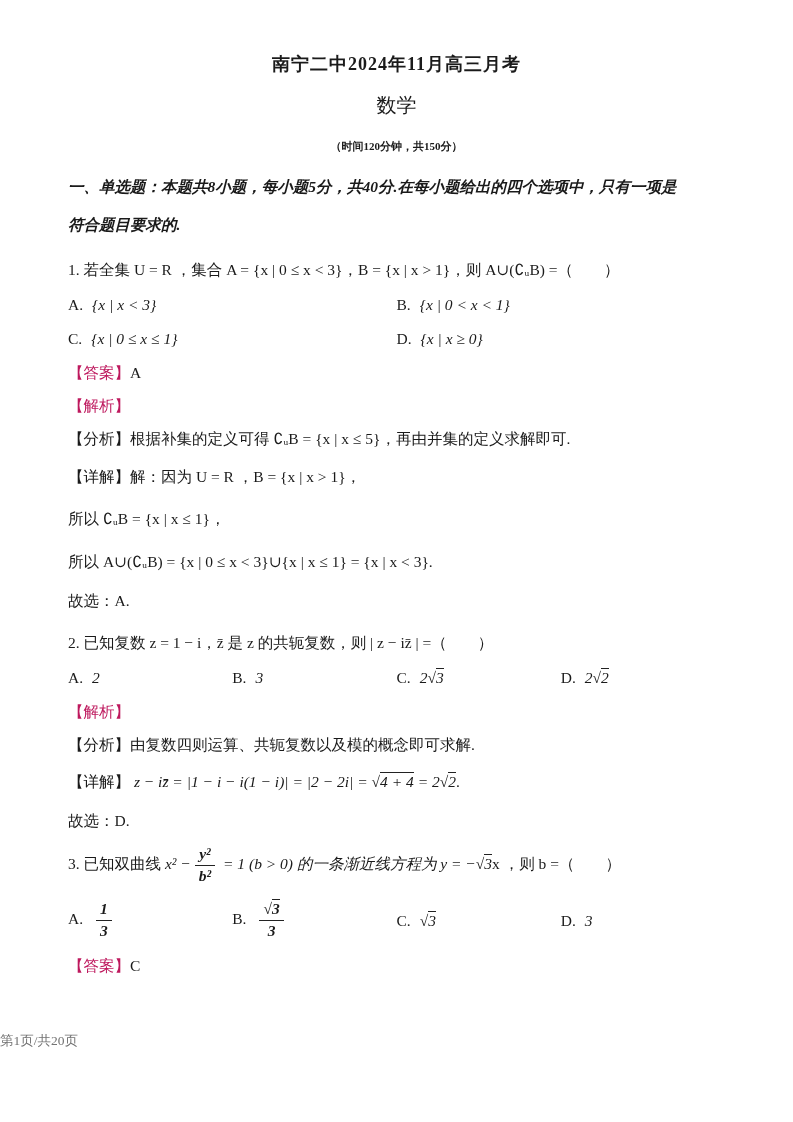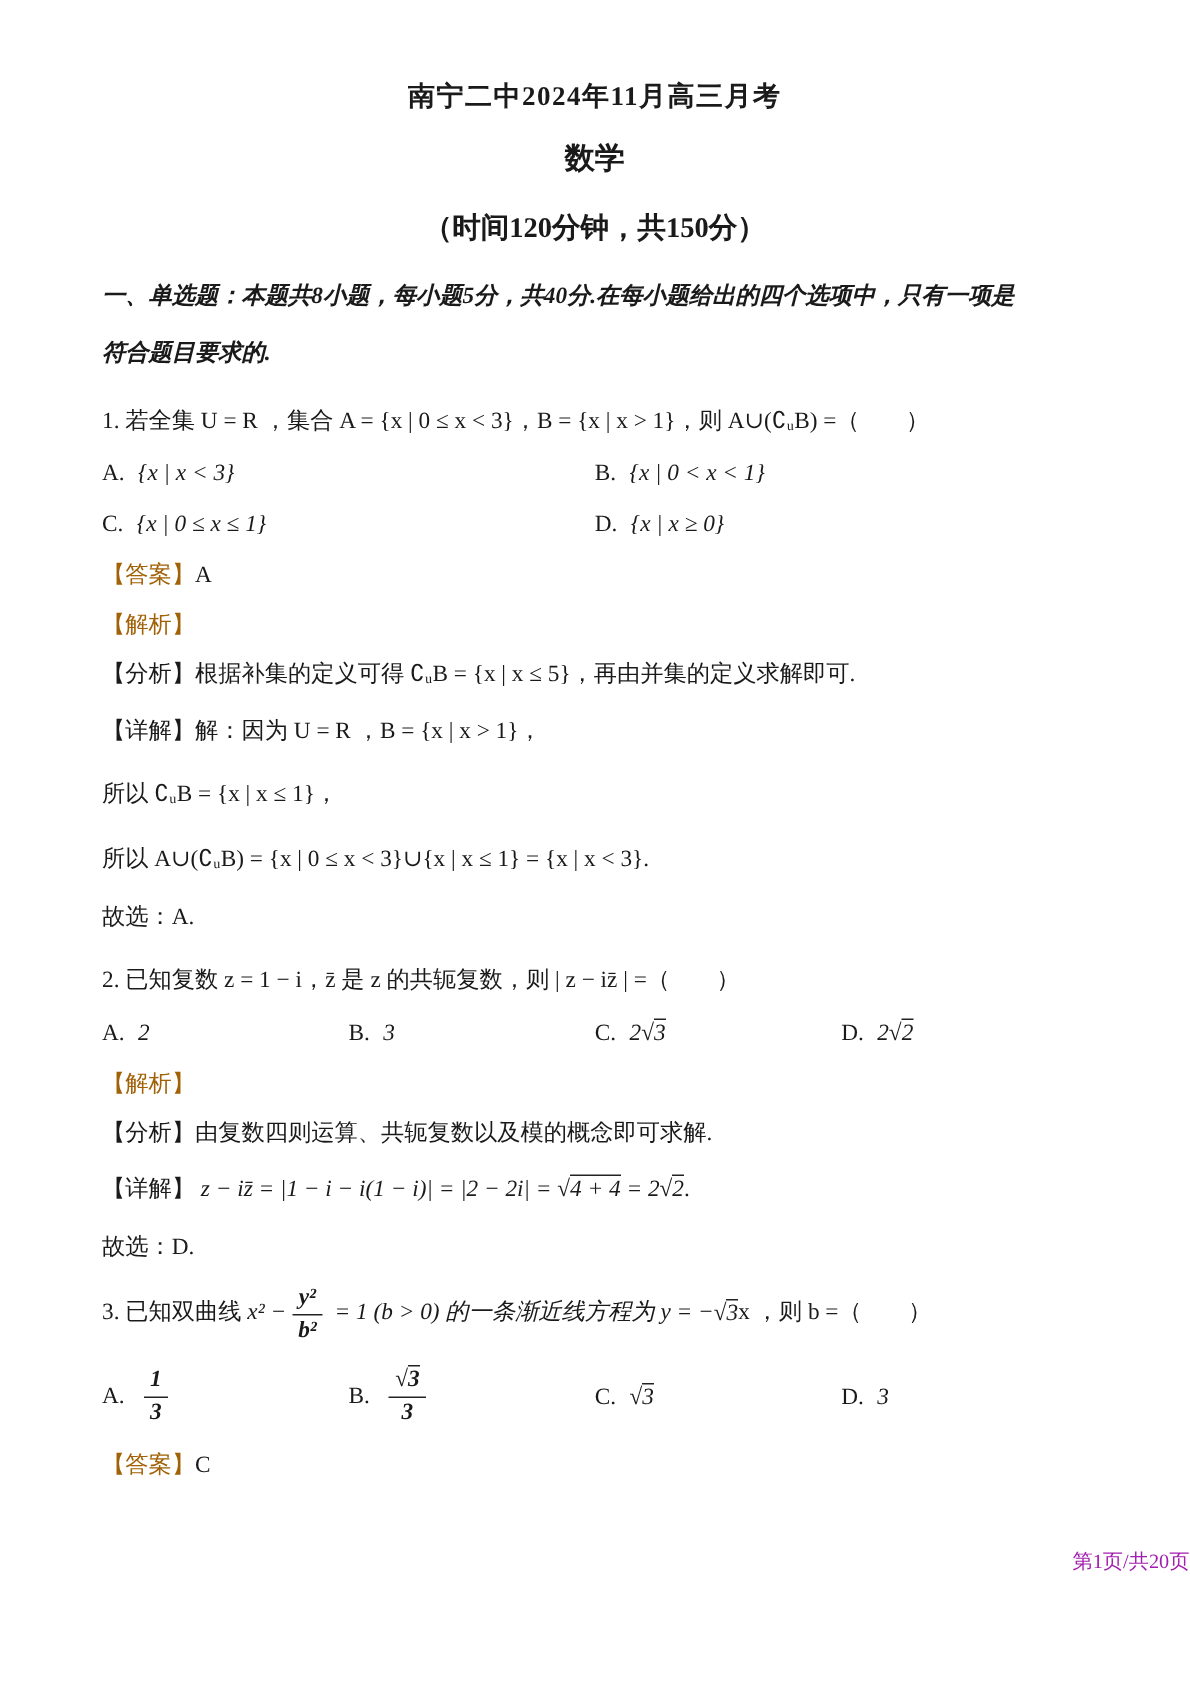--- a/index.html
+++ b/index.html
@@ -3,40 +3,40 @@
 <meta charset="utf-8">
 <style>
   html,body{margin:0;padding:0;background:#ffffff;}
   .page{
     width:793px;height:1122px;margin:0 auto;background:#ffffff;color:#1a1a1a;
     font-family:"Liberation Serif","DejaVu Serif",serif;font-size:15.5px;
     box-sizing:border-box;padding:46px 68px 0;position:relative;overflow:hidden;
   }
   .center{text-align:center;}
   .doc-title{font-size:18px;font-weight:700;letter-spacing:1px;margin:6px 0 16px;}
-  .doc-subject{font-size:20px;font-weight:700;margin:0 0 20px;}
-  .doc-time{font-size:19px;font-weight:700;margin:0 0 14px;}
+  .doc-subject{font-size:20px;font-weight:400;margin:0 0 20px;}
+  .doc-time{font-size:11px;font-weight:700;margin:0 0 14px;}
   .sec{font-weight:700;line-height:2.45;font-style:italic;}
   .q-stem{margin-top:8px;line-height:2.3;}
   .opt-row{display:flex;align-items:center;line-height:2.2;}
   .opt-row .cell-2{width:50%;}
   .opt-row .cell-4{width:25%;}
   .opt-label{margin-right:9px;}
-  .tag-blue{color:#a16207;}
+  .tag-blue{color:#be185d;}
   .ansline{line-height:2.15;}
   .expl{line-height:2.75;}
   .math{font-style:italic;}
   .frac{display:inline-block;vertical-align:middle;text-align:center;line-height:1.2;font-style:italic;margin:0 4px;font-weight:bold;}
   .frac .fnum{display:block;border-bottom:1.3px solid #222;padding:0 4px 1px;}
   .frac .fden{display:block;padding:1px 4px 0;text-align:center;}
   .sq{white-space:nowrap;font-style:italic;}
   .sq::before{content:"√";font-style:normal;}
   .sq .sqv{border-top:1.3px solid #222;}
   .q3-opts{margin-top:6px;line-height:1.4;min-height:58px;}
-  .footer{position:absolute;left:0;right:0;bottom:72px;text-align:right;font-size:13.5px;color:#a21caf;}
+  .footer{position:absolute;left:0;right:0;bottom:72px;text-align:left;font-size:13.5px;color:#737373;}
 </style>
 </head>
 <body>
 
 <div class="page">
 
   <div class="center doc-title">南宁二中2024年11月高三月考</div>
   <div class="center doc-subject">数学</div>
   <div class="center doc-time">（时间120分钟，共150分）</div>
 

